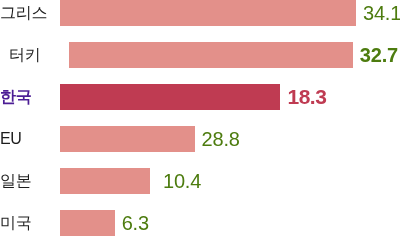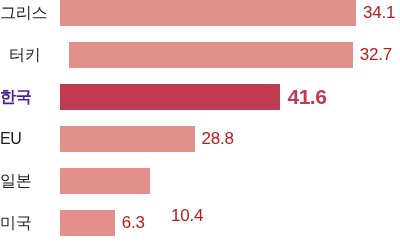--- a/index.html
+++ b/index.html
@@ -53,22 +53,22 @@
     background: #e3908a;
   }
   .bar.highlight {
     background: #bf3b52;
   }
   .val-label {
     position: absolute;
     top: 0;
     height: 26px;
     line-height: 26px;
-    font-size: 17px;
-    color: #b91c1c;
+    font-size: 20px;
+    color: #4d7c0f;
     white-space: nowrap;
     letter-spacing: -0.2px;
   }
   .val-label.highlight {
     font-size: 21px;
     font-weight: bold;
     color: #bf3b52;
     letter-spacing: -0.5px;
   }
 </style>
@@ -77,35 +77,35 @@
 
 <div id="chart">
     <div class="row" style="top: 0px;">
       <div class="cat-label">그리스</div>
       <div class="bar" style="width: 295.988px; left: 60px;"></div>
       <div class="val-label" style="left: 362.988px;">34.1</div>
     </div>
     <div class="row" style="top: 42px; margin-left: 9px;">
       <div class="cat-label">터키</div>
       <div class="bar" style="width: 283.836px; left: 60px;"></div>
-      <div class="val-label" style="left: 350.836px;">32.7</div>
+      <div class="val-label" style="left: 350.836px; font-weight: bold;">32.7</div>
     </div>
     <div class="row" style="top: 84px;">
       <div class="cat-label highlight">한국</div>
       <div class="bar highlight" style="width: 220.472px; left: 60px;"></div>
-      <div class="val-label highlight" style="left: 287.472px;">41.6</div>
+      <div class="val-label highlight" style="left: 287.472px;">18.3</div>
     </div>
     <div class="row" style="top: 126px;">
       <div class="cat-label">EU</div>
       <div class="bar" style="width: 134.54px; left: 60px;"></div>
       <div class="val-label" style="left: 201.54px;">28.8</div>
     </div>
     <div class="row" style="top: 168px; padding-left: 24px;">
       <div class="cat-label">일본</div>
       <div class="bar" style="width: 90.272px; left: 60px;"></div>
-      <div class="val-label" style="left: 171px; margin-top: 35px;">10.4</div>
+      <div class="val-label" style="left: 163px;">10.4</div>
     </div>
     <div class="row" style="top: 210px;">
       <div class="cat-label">미국</div>
       <div class="bar" style="width: 54.684px; left: 60px;"></div>
       <div class="val-label" style="left: 121.684px;">6.3</div>
     </div>
   </div>
 
 </body></html>

